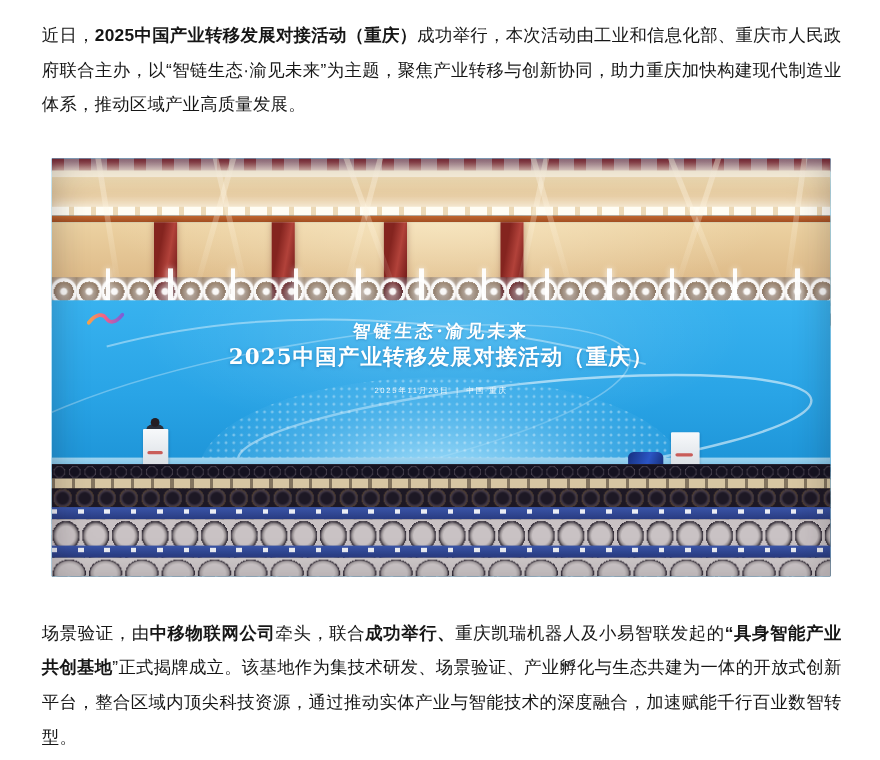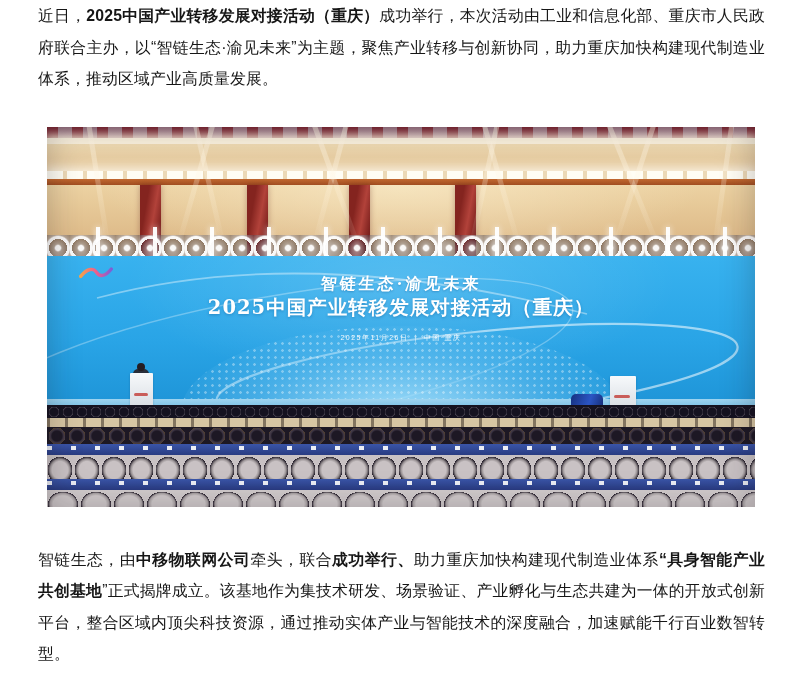--- a/index.html
+++ b/index.html
@@ -6,21 +6,21 @@
   body{
     width:800px;height:691px;background:#ffffff;overflow:hidden;
     font-family:"Liberation Sans","DejaVu Sans",sans-serif;
   }
   .body-text{
     margin:0 35px 0 38px;width:727px;
     font-size:15.8px;line-height:31.5px;color:#161616;
     text-align:justify;letter-spacing:0.2px;
   }
   .body-text b{font-weight:700;}
-  #p-top{padding-top:0;}
+  #p-top{padding-top:17px;}
   #p-bottom{margin-top:37px;}
 
   
   figure.photo{
     position:relative;width:708px;height:380px;margin:32px 45px 0 47px;
     overflow:hidden;background:#2aa7e8;
   }
   .photo *{position:absolute;}
   .frieze{left:0;top:0;width:708px;height:12px;
     background:
@@ -197,13 +197,13 @@
   <div class="aud table-cream"></div>
   <div class="aud heads-mid"></div>
   <div class="aud table-blue tb1"></div>
   <div class="aud chairs-mid"></div>
   <div class="aud table-blue tb2"></div>
   <div class="aud chairs-big"></div>
 
   <div class="vignette"></div>
 </figure>
 
-<p class="body-text" id="p-bottom"><span>智链生态，由</span><b>中移物联网公司</b><span>牵头，联合</span><b>成功举行、</b><span>助力重庆加快构建现代制造业体系</span><b>“具身智能产业共创基地</b><span>”正式揭牌成立。该基地作为集技术研发、场景验证、产业孵化与生态共建为一体的开放式创新平台，整合区域内顶尖科技资源，通过推动实体产业与智能技术的深度融合，加速赋能千行百业数智转型。</span></p>
+<p class="body-text" id="p-bottom"><span>场景验证，由</span><b>中移物联网公司</b><span>牵头，联合</span><b>成功举行、</b><span>重庆凯瑞机器人及小易智联发起的</span><b>“具身智能产业共创基地</b><span>”正式揭牌成立。该基地作为集技术研发、场景验证、产业孵化与生态共建为一体的开放式创新平台，整合区域内顶尖科技资源，通过推动实体产业与智能技术的深度融合，加速赋能千行百业数智转型。</span></p>
 
 </body></html>

